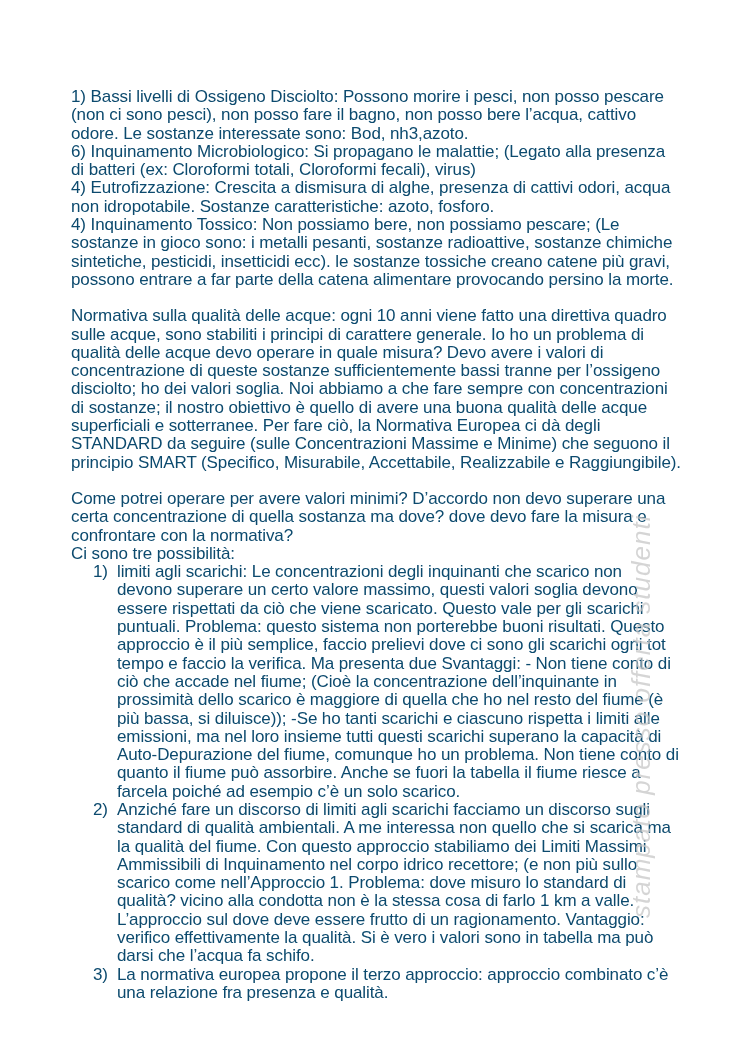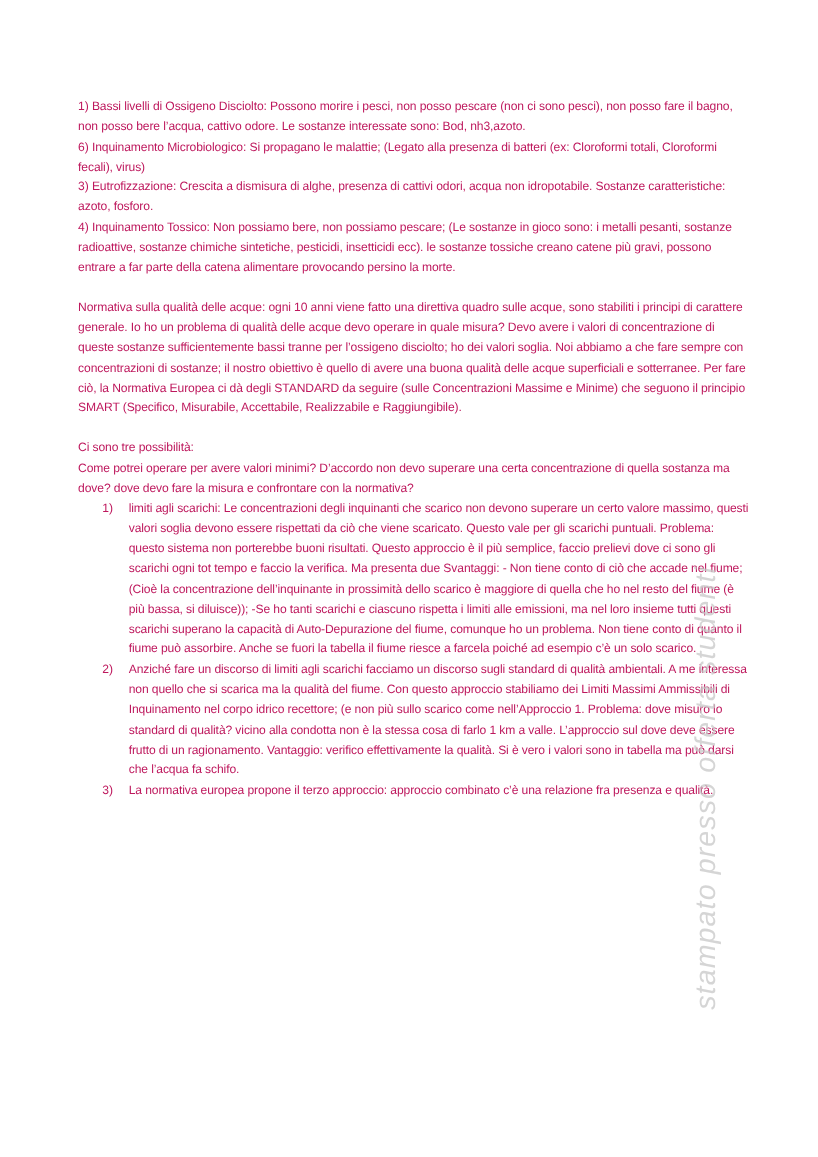--- a/index.html
+++ b/index.html
@@ -1,20 +1,20 @@
 <!DOCTYPE html>
 <html><head>
 <meta charset="utf-8">
 <style>
   html, body { margin: 0; padding: 0; background: #ffffff; }
   body { width: 744px; height: 1052px; position: relative; overflow: hidden; }
   .page {
     position: absolute; left: 71px; top: 88px; width: 610px;
     font-family: "Liberation Sans", sans-serif;
-    font-size: 11px; line-height: 18.3px; color: #be185d;
+    font-size: 17px; line-height: 18.3px; color: #0c4a6e;
     letter-spacing: -0.1px;
   }
   p { margin: 0; }
   .gap { height: 18px; }
   ol.approaches { margin: 0; padding: 0; list-style: none; }
   ol.approaches li { position: relative; padding-left: 46px; }
   ol.approaches li .num { position: absolute; left: 22px; top: 0; }
   .watermark {
     position: absolute; left: 626px; top: 918px;
     transform-origin: 0 0; transform: rotate(-90deg);
@@ -22,27 +22,27 @@
     font-size: 26px; color: #c8c8c8; white-space: nowrap; letter-spacing: 1px;
     opacity: 0.75;
   }
 </style>
 </head>
 <body>
 
 <div class="page">
   <p>1) Bassi livelli di Ossigeno Disciolto: Possono morire i pesci, non posso pescare (non ci sono pesci), non posso fare il bagno, non posso bere l’acqua, cattivo odore. Le sostanze interessate sono: Bod, nh3,azoto.</p>
   <p>6) Inquinamento Microbiologico: Si propagano le malattie; (Legato alla presenza di batteri (ex: Cloroformi totali, Cloroformi fecali), virus)</p>
-  <p>3) Eutrofizzazione: Crescita a dismisura di alghe, presenza di cattivi odori, acqua non idropotabile. Sostanze caratteristiche: azoto, fosforo.</p>
+  <p>4) Eutrofizzazione: Crescita a dismisura di alghe, presenza di cattivi odori, acqua non idropotabile. Sostanze caratteristiche: azoto, fosforo.</p>
   <p>4) Inquinamento Tossico: Non possiamo bere, non possiamo pescare; (Le sostanze in gioco sono: i metalli pesanti, sostanze radioattive, sostanze chimiche sintetiche, pesticidi, insetticidi ecc). le sostanze tossiche creano catene più gravi, possono entrare a far parte della catena alimentare provocando persino la morte.</p>
   <div class="gap"></div>
   <p>Normativa sulla qualità delle acque: ogni 10 anni viene fatto una direttiva quadro sulle acque, sono stabiliti i principi di carattere generale. Io ho un problema di qualità delle acque devo operare in quale misura? Devo avere i valori di concentrazione di queste sostanze sufficientemente bassi tranne per l’ossigeno disciolto; ho dei valori soglia. Noi abbiamo a che fare sempre con concentrazioni di sostanze; il nostro obiettivo è quello di avere una buona qualità delle acque superficiali e sotterranee. Per fare ciò, la Normativa Europea ci dà degli STANDARD da seguire (sulle Concentrazioni Massime e Minime) che seguono il principio SMART (Specifico, Misurabile, Accettabile, Realizzabile e Raggiungibile).</p>
   <div class="gap"></div>
+  <p>Come potrei operare per avere valori minimi? D’accordo non devo superare una certa concentrazione di quella sostanza ma dove? dove devo fare la misura e confrontare con la normativa?</p>
   <p>Ci sono tre possibilità:</p>
-  <p>Come potrei operare per avere valori minimi? D’accordo non devo superare una certa concentrazione di quella sostanza ma dove? dove devo fare la misura e confrontare con la normativa?</p>
   <ol class="approaches">
     <li>
       <span class="num">1)</span>
       <span>limiti agli scarichi: Le concentrazioni degli inquinanti che scarico non devono superare un certo valore massimo, questi valori soglia devono essere rispettati da ciò che viene scaricato. Questo vale per gli scarichi puntuali. Problema: questo sistema non porterebbe buoni risultati. Questo approccio è il più semplice, faccio prelievi dove ci sono gli scarichi ogni tot tempo e faccio la verifica.  Ma presenta due Svantaggi: - Non tiene conto di ciò che accade nel fiume; (Cioè la concentrazione dell’inquinante in prossimità dello scarico è maggiore di quella che ho nel resto del fiume (è più bassa, si diluisce)); -Se ho tanti scarichi e ciascuno rispetta i limiti alle emissioni, ma nel loro insieme tutti questi scarichi superano la capacità di Auto-Depurazione del fiume, comunque ho un problema. Non tiene conto di quanto il fiume può assorbire. Anche se fuori la tabella il fiume riesce a farcela poiché ad esempio c’è un solo scarico.</span>
     </li>
     <li>
       <span class="num">2)</span>
       <span>Anziché fare un discorso di limiti agli scarichi facciamo un discorso sugli standard di qualità ambientali. A me interessa non quello che si scarica ma la qualità del fiume. Con questo approccio stabiliamo dei Limiti Massimi Ammissibili di Inquinamento nel corpo idrico recettore; (e non più sullo scarico come nell’Approccio 1. Problema: dove misuro lo standard di qualità? vicino alla condotta non è la stessa cosa di farlo 1 km a valle. L’approccio sul dove deve essere frutto di un ragionamento. Vantaggio: verifico effettivamente la qualità. Si è vero i valori sono in tabella ma può darsi che l’acqua fa schifo.</span>
     </li>
     <li>

